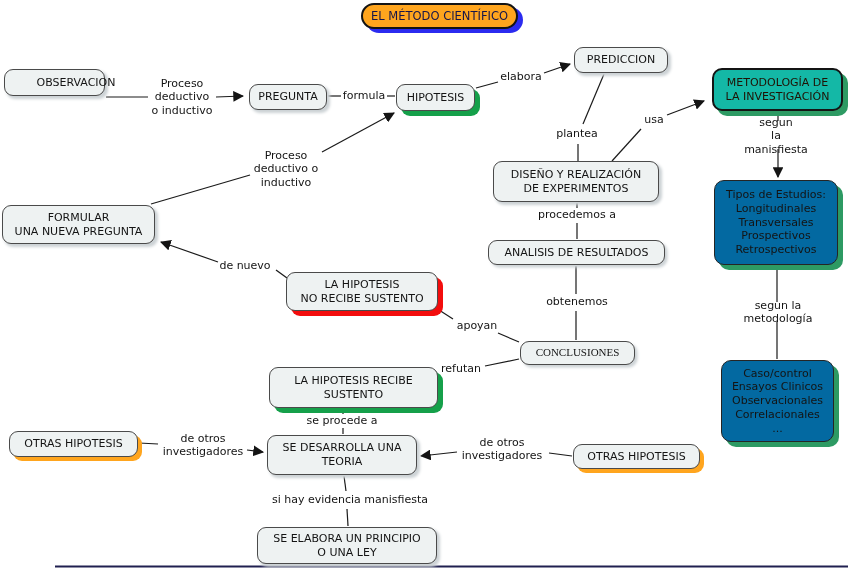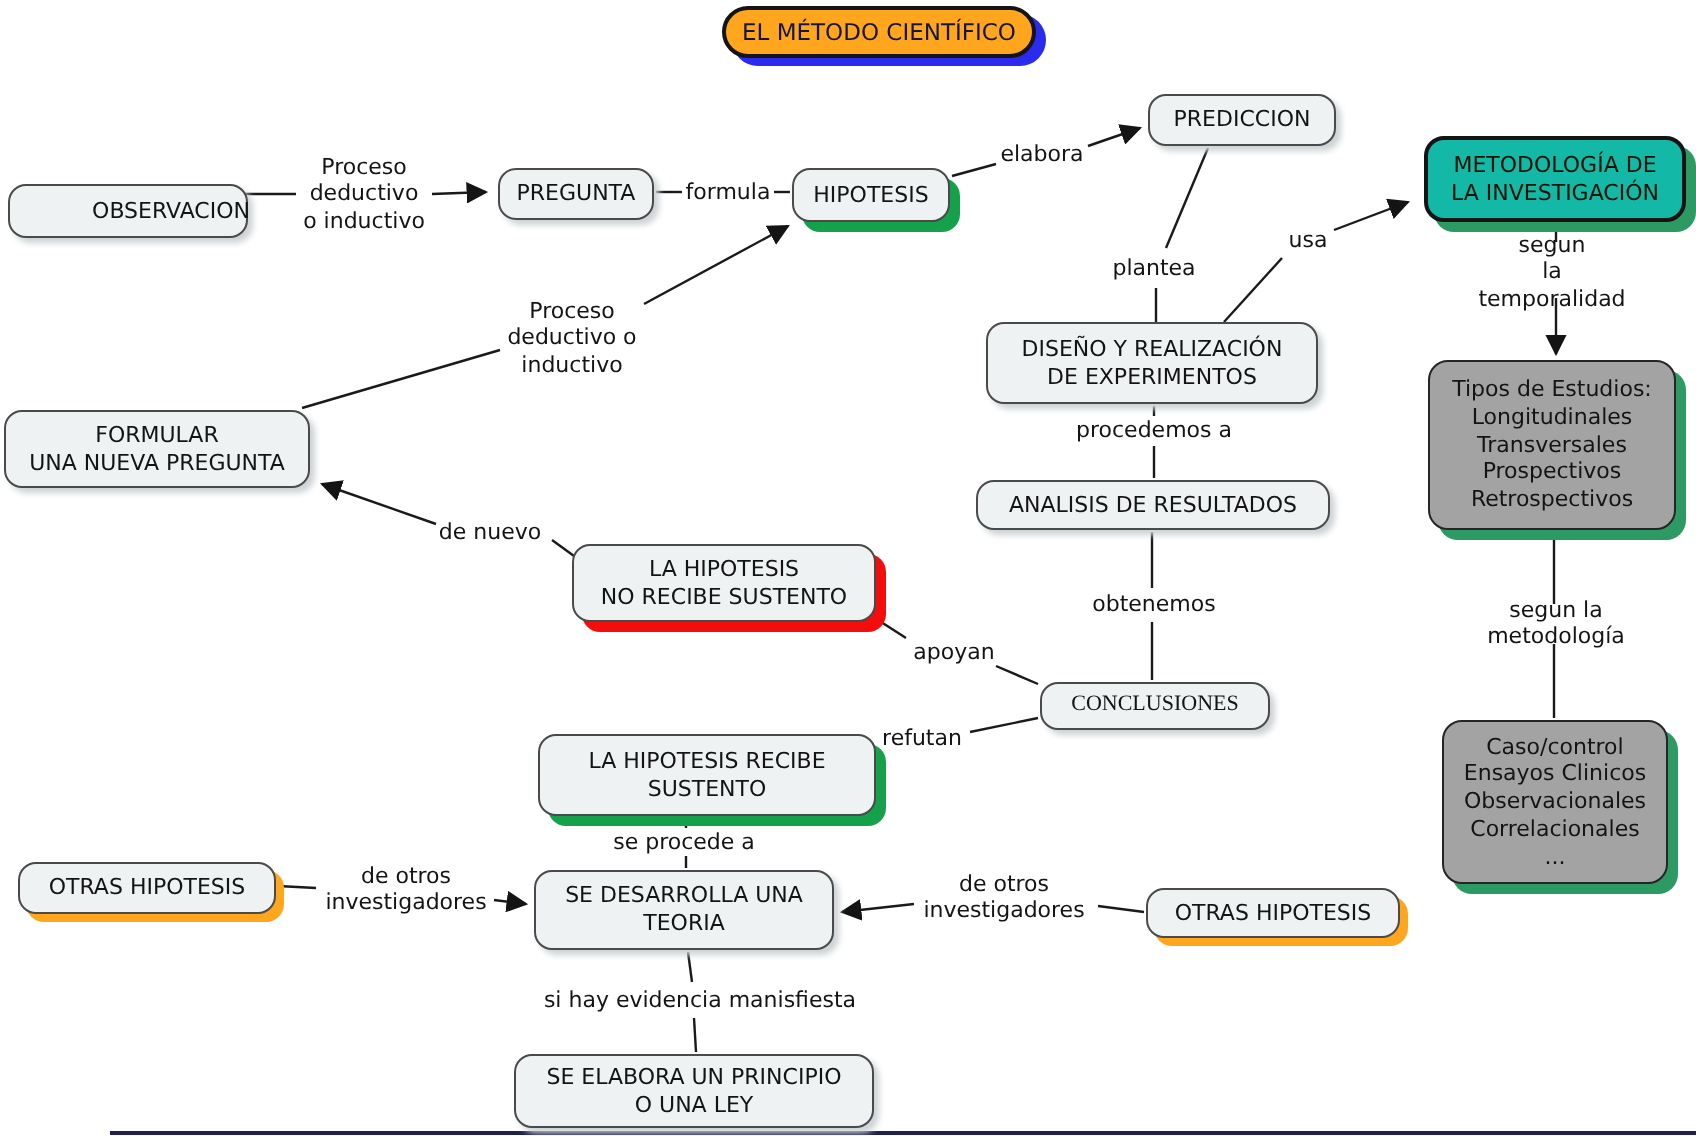--- a/index.html
+++ b/index.html
@@ -19,21 +19,21 @@
   }
   .n-title{
     background:#ffa51e;border:2px solid #141414;border-radius:13px;
     box-shadow:5px 4px 0 #2b2bf0;color:#16164a;font-size:11.5px;
   }
   .n-orange-green{
     background:#14b8a6;border:2px solid #141414;border-radius:10px;
     box-shadow:5px 5px 0 #2d9a63;color:#201204;
   }
   .n-white-green{
-    background:#a3a3a3;border:1.5px solid #252525;border-radius:10px;
+    background:#0369a1;border:1.5px solid #252525;border-radius:10px;
     box-shadow:5px 5px 0 #2d9a63;
   }
   .n-plain-green{box-shadow:5px 5px 0 #15a04a;}
   .n-plain-red{box-shadow:5px 5px 0 #f30d0d;}
   .n-plain-orange{box-shadow:4px 4px 0 #ffa51e;}
   .elabel{
     position:absolute;z-index:1;transform:translate(-50%,-50%);
     white-space:pre-line;text-align:center;font-size:11px;line-height:1.22;
     color:#141414;cursor:default;
   }
@@ -100,21 +100,21 @@
       <line x1="457" y1="452" x2="421" y2="456" marker-end="url(#arr)"></line>
 
       <line x1="344" y1="476" x2="346" y2="491"></line>
       <line x1="347" y1="509" x2="348" y2="526"></line>
 
       <line x1="55" y1="566.5" x2="848" y2="566.5" stroke="#202050" stroke-width="2"></line>
     </g>
   </svg>
 
   <div class="node n-title" style="left:361px;top:3px;width:157px;height:26px;">EL MÉTODO CIENTÍFICO</div>
-  <div class="node" style="left:4px;top:92px;width:120px;height:27px;padding-left:47px;">OBSERVACION</div>
+  <div class="node" style="left:4px;top:69px;width:101px;height:27px;padding-left:47px;">OBSERVACION</div>
   <div class="node" style="left:249px;top:84px;width:78px;height:26px;">PREGUNTA</div>
   <div class="node" style="left:574px;top:47px;width:94px;height:26px;">PREDICCION</div>
   <div class="node n-plain-green" style="left:396px;top:84px;width:79px;height:27px;">HIPOTESIS</div>
   <div class="node n-orange-green" style="left:712px;top:68px;width:131px;height:43px;">METODOLOGÍA DE
 LA INVESTIGACIÓN</div>
   <div class="node" style="left:493px;top:161px;width:166px;height:41px;">DISEÑO Y REALIZACIÓN
 DE EXPERIMENTOS</div>
   <div class="node n-white-green" style="left:714px;top:180px;width:124px;height:85px;">Tipos de Estudios:
 Longitudinales
 Transversales
@@ -141,21 +141,21 @@
 UNA NUEVA PREGUNTA</div>
 
   <div class="elabel" style="left:182px;top:97px;">Proceso
 deductivo
 o inductivo</div>
   <div class="elabel" style="left:364px;top:96px;">formula</div>
   <div class="elabel" style="left:521px;top:77px;">elabora</div>
   <div class="elabel" style="left:577px;top:134px;">plantea</div>
   <div class="elabel" style="left:654px;top:120px;">usa</div>
   <div class="elabel" style="left:776px;top:136px;">segun
-la temporalidad</div>
+la manisfiesta</div>
   <div class="elabel" style="left:286px;top:169px;">Proceso
 deductivo o
 inductivo</div>
   <div class="elabel" style="left:577px;top:215px;">procedemos a</div>
   <div class="elabel" style="left:577px;top:302px;">obtenemos</div>
   <div class="elabel" style="left:245px;top:266px;">de nuevo</div>
   <div class="elabel" style="left:477px;top:326px;">apoyan</div>
   <div class="elabel" style="left:461px;top:369px;">refutan</div>
   <div class="elabel" style="left:778px;top:312px;">segun la metodología</div>
   <div class="elabel" style="left:342px;top:421px;">se procede a</div>

